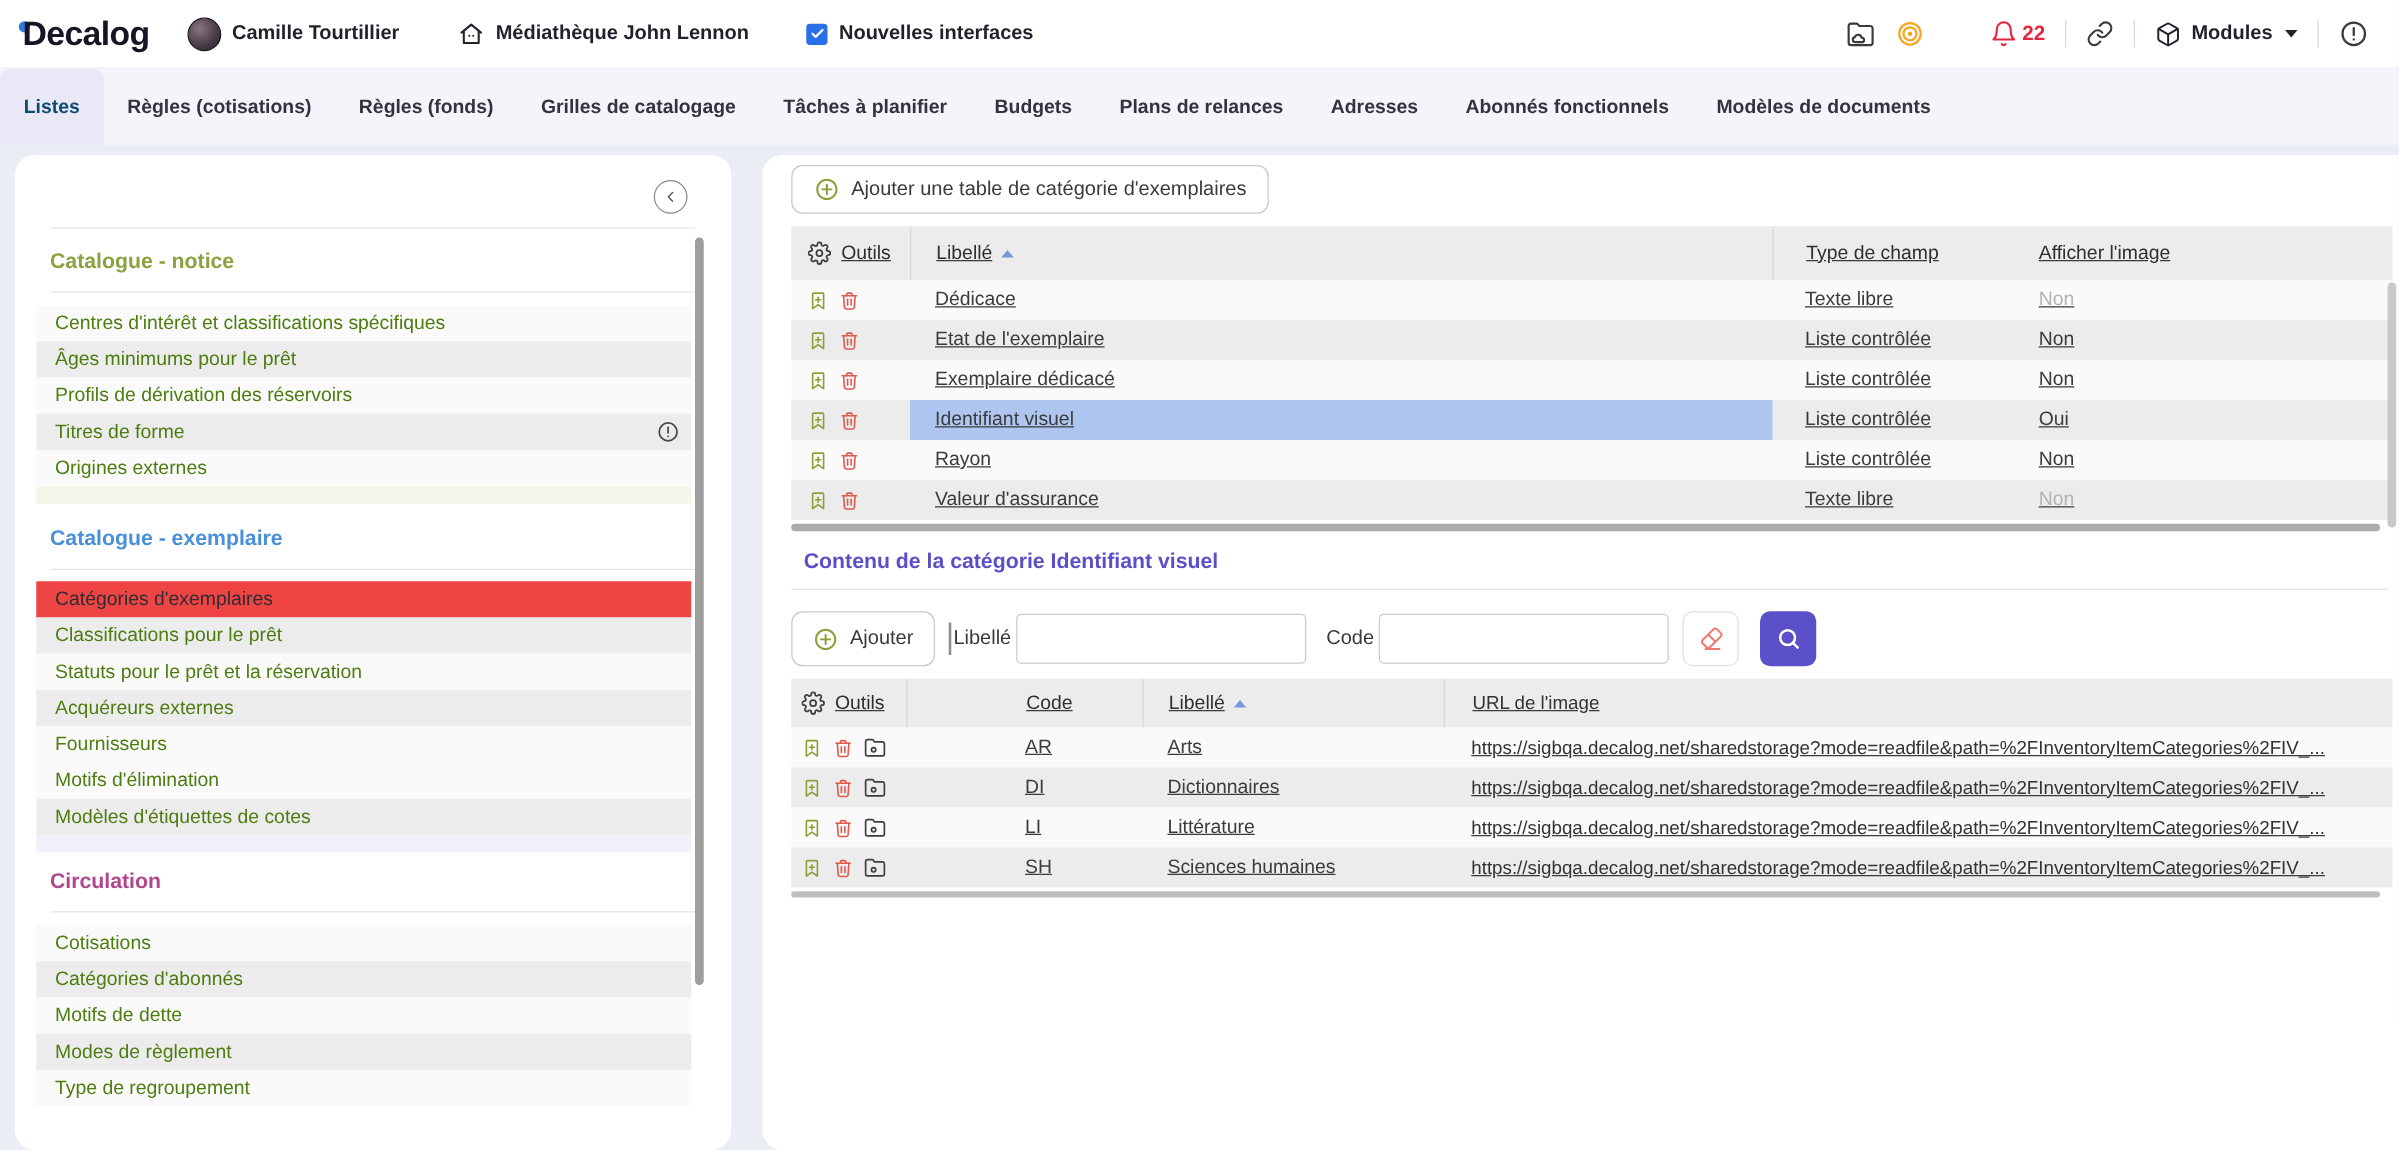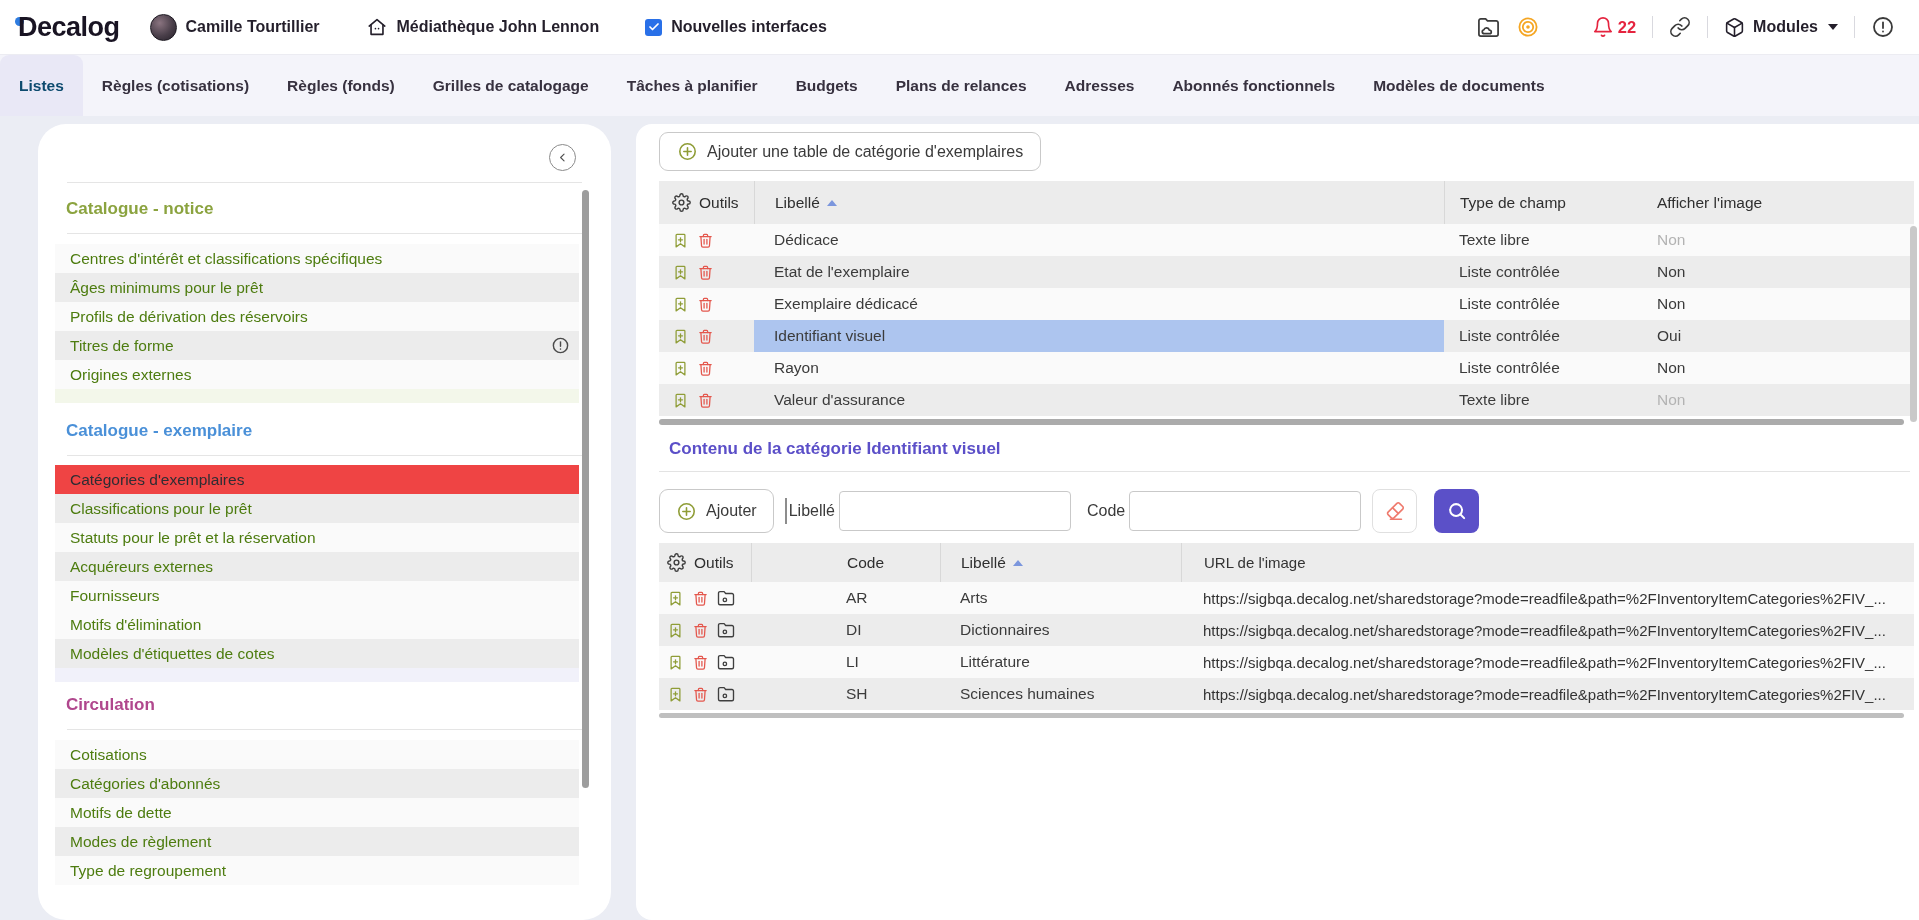--- a/index.html
+++ b/index.html
@@ -25,21 +25,21 @@
   
   .tabbar { height:61px; background:#f4f4fa; display:flex; align-items:stretch; }
   .tab { display:flex; align-items:center; padding:0 19px; font-size:15.5px; font-weight:700; color:#37313f; cursor:pointer; white-space:nowrap; }
   .tab.active { background:#e9e8f6; color:#0c4a6e; border-radius:9px 9px 0 0; }
 
   
   .content { display:flex; padding:8px 0 0 12px; gap:25px; height:796px; }
   .card { background:#fff; }
 
   
-  .sidebar { width:573px; flex:none; position:relative; border-radius:28px; height:796px; overflow:hidden;margin-left:26px; }
+  .sidebar { width:573px; flex:none; position:relative; border-radius:16px; height:796px; overflow:hidden; }
   .collapse-btn { position:absolute; top:20px; right:35px; width:27px; height:27px; border-radius:50%; border:1.5px solid #8a8a8a; background:#fff; display:flex; align-items:center; justify-content:center; color:#4f4f4f; cursor:pointer; }
   .sb-rule { height:1px; background:#e5e5e5; margin:14px 29px 0; }
   .sb-rule.first { margin-top:58px; }
   .sb-h { margin:16px 28px 0; font-size:17px; font-weight:700; }
   .sb-h.notice { color:#8ba33f; }
   .sb-h.exemplaire { color:#4a90d8; margin-top:18px; }
   .sb-h.circulation { color:#b0478d; margin-top:13px; }
   .sb-group { margin-top:10px; }
   .sb-group.g2 { margin-top:9px; }
   .sb-item { height:29px; display:flex; align-items:center; padding-left:15px; margin-left:17px; width:524px; font-size:15.5px; color:#4d7c0f; cursor:pointer; }
@@ -52,33 +52,33 @@
   .row-info { margin-left:auto; margin-right:9px; color:#4a4a4a; }
   .sb-thumb { position:absolute; right:22px; top:66px; width:7px; height:598px; background:#9d9d9d; border-radius:4px; cursor:pointer; }
 
   
   .main { flex:1; position:relative; border-radius:16px 0 0 16px; height:796px; overflow:hidden; }
   .add-table-btn { margin:8px 0 0 23px; height:39px; padding:0 17px; display:inline-flex; align-items:center; gap:9px; background:#fff; border:1px solid #c9c9c9; border-radius:9px; font-size:16px; color:#3a3a3a; cursor:pointer; }
   .olive { color:#8f9d37; }
   .red { color:#e4574d; }
   .dark-ic { color:#3f3f3f; }
 
-  .tbl { margin:10px 5px 0 23px; }
+  .tbl { margin:10px 5px 0 23px;text-decoration:underline; }
   .t1 .trow, .t1 .thead { display:grid; grid-template-columns:95px 690px 205px auto; align-items:stretch; }
   .t2 .trow, .t2 .thead { display:grid; grid-template-columns:92px 189px 241px auto; align-items:stretch; }
   .thead { height:43px; background:#ececec; font-size:15.5px; color:#2f2f2f; }
   .t2 .thead { height:39px; }
   .trow { height:32px; font-size:15.5px; color:#3b3b3b; }
   .trow.light { background:#fafafa; }
   .trow.dark { background:#ececec; }
   .cell { display:flex; align-items:center; overflow:hidden; white-space:nowrap; }
   .cell.tools { gap:8px; padding-left:13px; }
   .t2 .cell.tools { padding-left:8px; }
   .cell.lib { padding-left:20px; }
-  .cell.typ { padding-left:15px; }
+  .cell.typ { padding-left:26px; }
   .cell.aff { padding-left:8px; }
   .cell.code { padding-left:95px; }
   .cell.url { padding-left:22px; padding-right:8px; font-size:15px; color:#333; }
   .thead .sep { border-left:1px solid #d8d8d8; }
   .muted { color:#b3b3b3; }
   .cell-selected { background:#adc5ef; }
   .sort-up { width:0; height:0; border-left:5px solid transparent; border-right:5px solid transparent; border-bottom:6px solid #7b96dd; display:inline-block; margin-left:7px; }
   .hbar { height:6px; background:#ababab; border-radius:3px; margin:3px 15px 0 23px; cursor:pointer; }
   .hbar.b2 { height:5px; background:#bfbfbf; }
 

